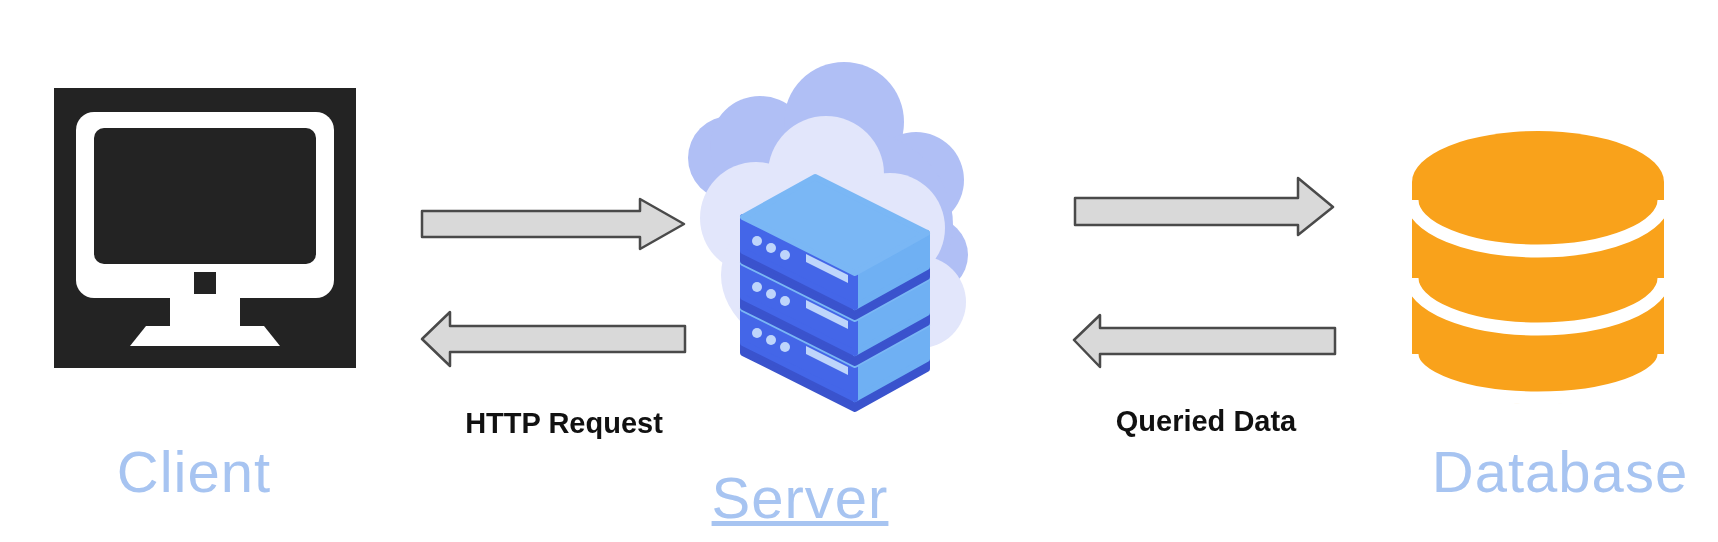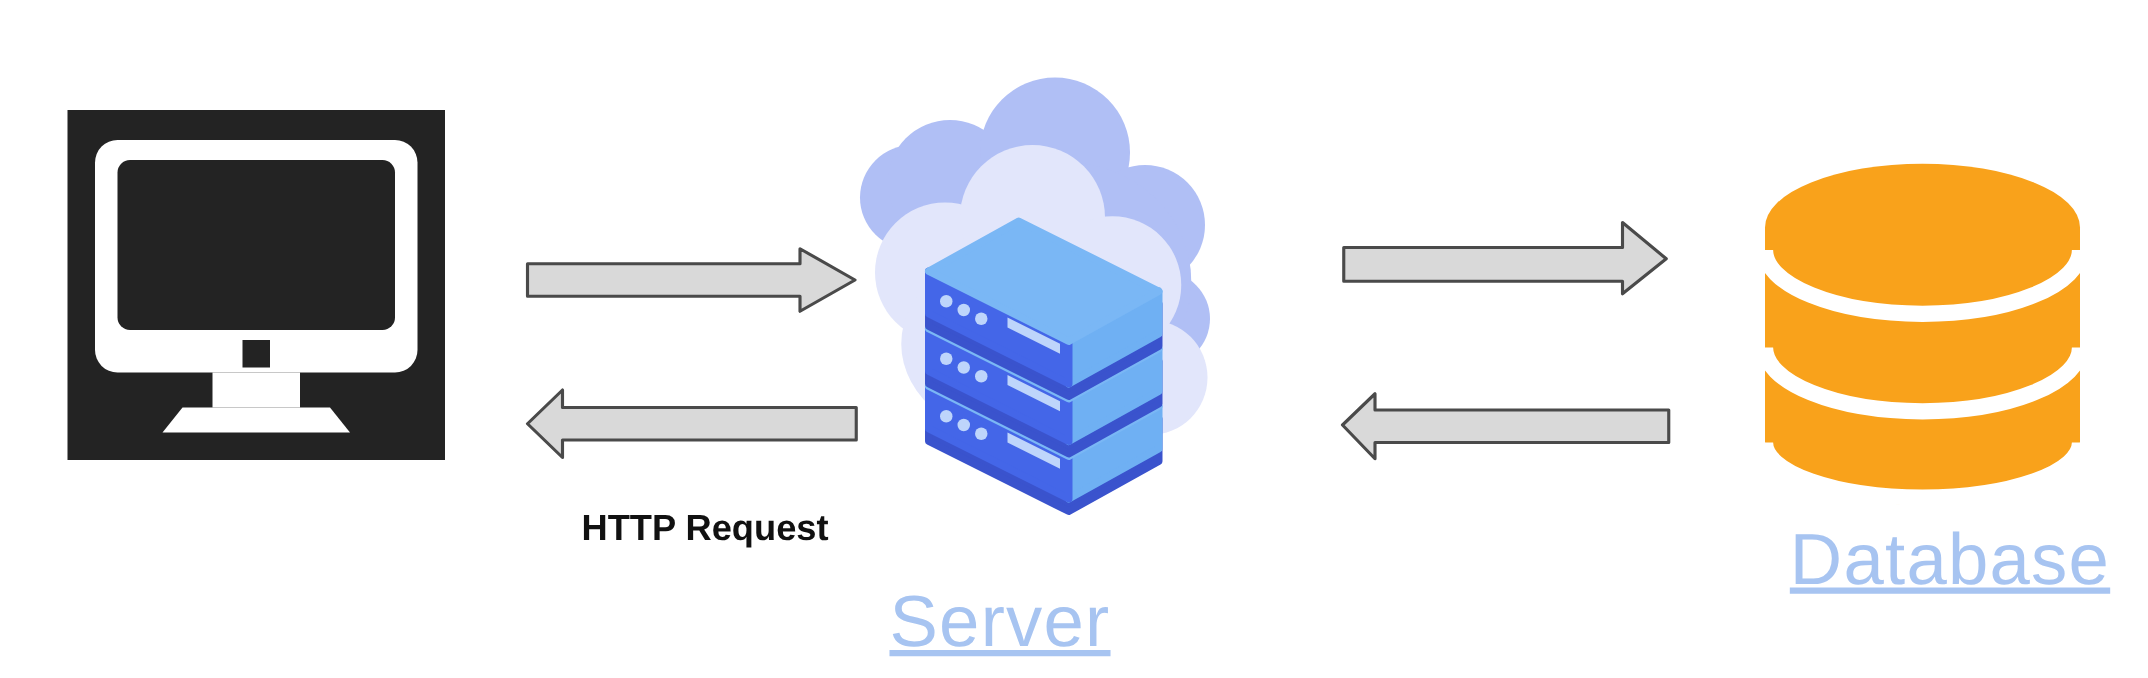--- a/index.html
+++ b/index.html
@@ -52,20 +52,21 @@
 <div class="canvas">
 
   <svg class="abs" style="left:54px;top:88px;" width="302" height="280" viewBox="0 0 302 280">
     <rect class="f-clientbox" x="0" y="0" width="302" height="280"></rect>
     <rect class="f-mon" x="22" y="24" width="258" height="186" rx="18"></rect>
     <rect class="f-clientbox" x="40" y="40" width="222" height="136" rx="10"></rect>
     <rect class="f-clientbox" x="140" y="184" width="22" height="22"></rect>
     <rect class="f-mon" x="116" y="210" width="70" height="28"></rect>
     <path class="f-mon" d="M92 238 h118 l16 20 H76 Z"></path>
   </svg>
+  <div class="node-label" style="left:194px;top:438px;">Client</div>
 
   <svg class="abs" style="left:420px;top:197px;" width="268" height="56" viewBox="0 0 268 56">
     <polygon class="f-arrow" points="2,14 220,14 220,2 264,27 220,52 220,40 2,40"></polygon>
   </svg>
 
   <svg class="abs" style="left:420px;top:310px;" width="268" height="58" viewBox="0 0 268 58">
     <polygon class="f-arrow" points="2,29 30,2 30,16 265,16 265,42 30,42 30,56"></polygon>
   </svg>
   <div class="edge-label" style="left:564px;top:407px;">HTTP Request</div>
 
@@ -122,22 +123,23 @@
   </svg>
   <div class="node-label" style="left:800px;top:464px;text-decoration:underline;">Server</div>
 
   <svg class="abs" style="left:1073px;top:176px;" width="264" height="62" viewBox="0 0 264 62">
     <polygon class="f-arrow" points="2,22 225,22 225,2 260,31 225,59 225,49 2,49"></polygon>
   </svg>
 
   <svg class="abs" style="left:1072px;top:313px;" width="266" height="56" viewBox="0 0 266 56">
     <polygon class="f-arrow" points="2,27 28,2 28,15 263,15 263,41 28,41 28,54"></polygon>
   </svg>
+  <div class="edge-label" style="left:1206px;top:405px;">Queried Data</div>
 
   <svg class="abs" style="left:1408px;top:128px;" width="260" height="280" viewBox="0 0 260 280">
     <path class="f-db" d="M4 54 A126 51 0 0 1 256 54 L256 225 A126 51 0 0 1 4 225 Z"></path>
     <path class="db-gap" d="M4 72 A126 51 0 0 0 256 72"></path>
     <path class="db-gap" d="M4 150 A126 51 0 0 0 256 150"></path>
     <path class="db-gap" d="M4 226 A126 44 0 0 0 256 226"></path>
   </svg>
-  <div class="node-label" style="left:1560px;top:414px;text-decoration:underline;">Database</div>
+  <div class="node-label" style="left:1560px;top:438px;">Database</div>
 
 </div>
 
 </body></html>

